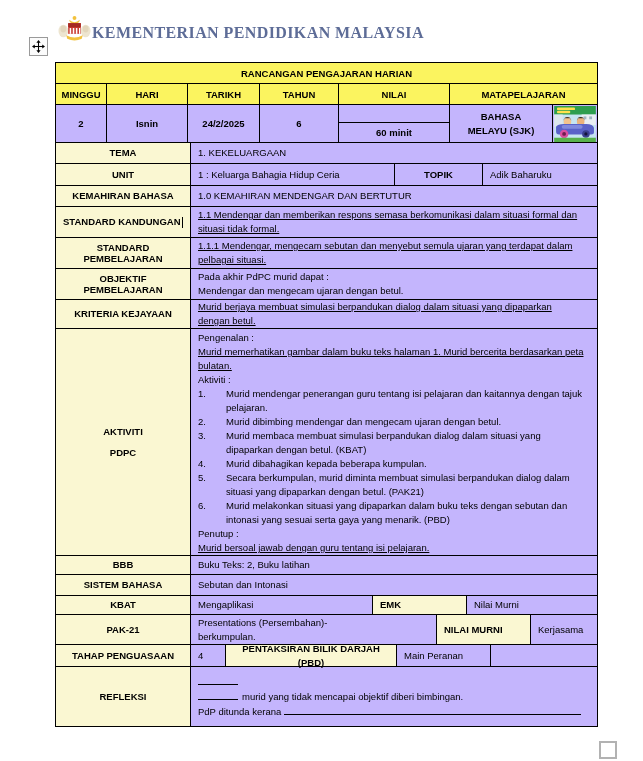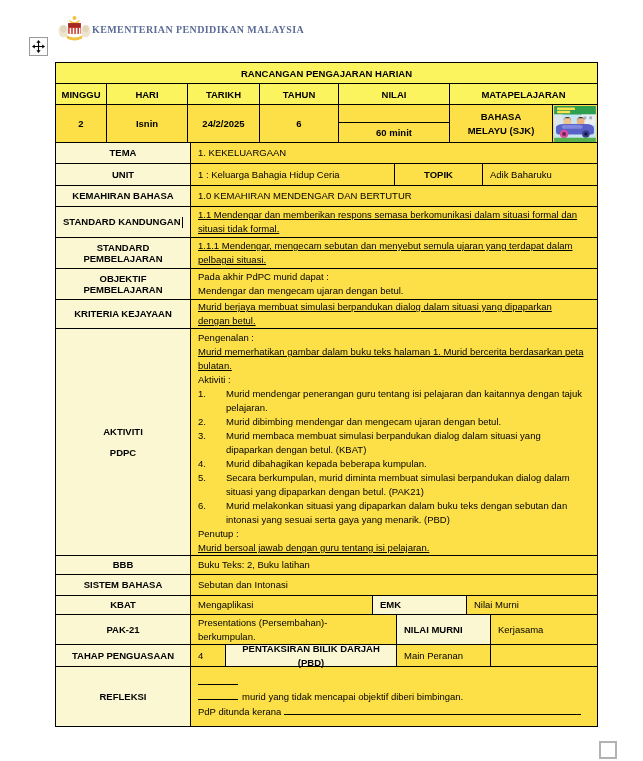--- a/index.html
+++ b/index.html
@@ -1,33 +1,33 @@
 <!DOCTYPE html>
 <html><head>
 <meta charset="utf-8">
 <style>
   * { box-sizing: border-box; margin: 0; padding: 0; }
   html,body { width: 643px; height: 761px; background: #ffffff; overflow: hidden; }
   body { position: relative; font-family: "Liberation Sans", sans-serif; color: #000; }
 
   
   .ministry { position: absolute; left: 92px; top: 24px; font-family: "Liberation Serif", serif;
-              font-weight: 700; font-size: 10px; letter-spacing: 0.4px; color: #5D6C97; }
+              font-weight: 700; font-size: 16px; letter-spacing: 0.4px; color: #5D6C97; }
   .crest { position: absolute; left: 58px; top: 13px; width: 33px; height: 32px; }
 
   
   .move-handle { position: absolute; left: 29px; top: 37px; width: 19px; height: 19px;
                  border: 1px solid #9a9a9a; background: #fbfbfb; display: flex;
                  align-items: center; justify-content: center; }
   .resize-handle { position: absolute; left: 599px; top: 741px; width: 18px; height: 18px;
                    border: 2px solid #b2b2b2; background: #fff; }
 
   
   .doc-table { position: absolute; left: 55px; top: 62px; width: 543px;
-               border: 1.5px solid #000; background: #fde047; }
+               border: 1.5px solid #000; background: #c4b5fd; }
   .row { display: flex; border-bottom: 1px solid #000; }
   .row:last-child { border-bottom: none; }
   .cell { border-right: 1px solid #000; position: relative; flex: 0 0 auto; }
   .cell.last, .cell:last-child { border-right: none; flex: 1 1 auto; }
 
   .hdr { background: #FBF45F; font-weight: 700; font-size: 9.5px;
          display: flex; align-items: center; justify-content: center; text-align: center; }
   .lbl { background: #FAF7D2; font-weight: 700; font-size: 9.5px; line-height: 11.5px;
          display: flex; align-items: center; justify-content: center; text-align: center; padding: 1px 4px; }
   .val { font-size: 9.5px; line-height: 14px; padding: 1px 7px; }
@@ -242,21 +242,21 @@
 
   <div class="row" style="height:19px">
     <div class="cell lbl w-label">KBAT</div>
     <div class="cell val vmid" style="width:182px">Mengaplikasi</div>
     <div class="cell val vmid bold" style="width:94px;background:#FAF7D2">EMK</div>
     <div class="cell last val vmid">Nilai Murni</div>
   </div>
 
   <div class="row" style="height:30px">
     <div class="cell lbl w-label">PAK-21</div>
-    <div class="cell val vmid" style="width:206px">
+    <div class="cell val vmid" style="width:246px">
       <div style="max-width:150px">Presentations (Persembahan)- berkumpulan.</div>
     </div>
     <div class="cell val vmid bold" style="width:94px;background:#FAF7D2">NILAI MURNI</div>
     <div class="cell last val vmid">Kerjasama</div>
   </div>
 
   <div class="row" style="height:22px">
     <div class="cell lbl w-label">TAHAP PENGUASAAN</div>
     <div class="cell val vmid" style="width:35px">4</div>
     <div class="cell val center bold" style="width:171px;background:#FAF7D2">PENTAKSIRAN BILIK DARJAH (PBD)</div>

